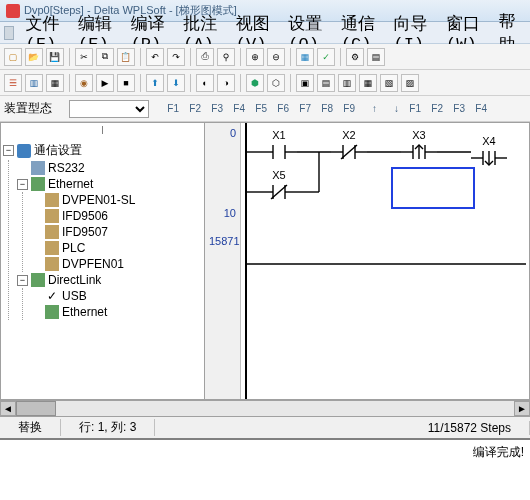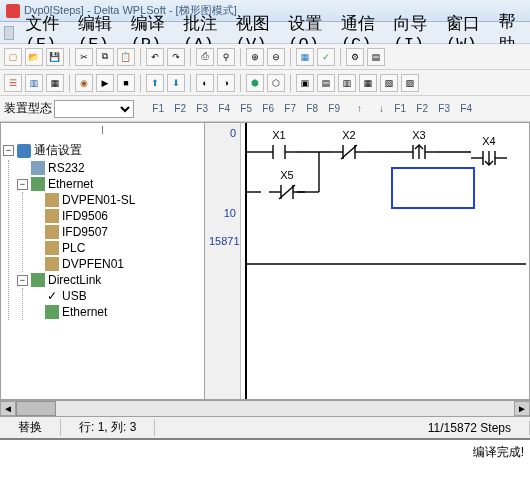--- a/index.html
+++ b/index.html
@@ -7,21 +7,21 @@
 .titlebar { background: linear-gradient(#e8f0f8, #d4e4f4); height: 22px; display: flex; align-items: center; padding: 0 6px; border-bottom: 1px solid #a0b8d0; }
 .titlebar .icon { width: 14px; height: 14px; background: #e04040; margin-right: 4px; border-radius: 2px; }
 .titlebar .title { color: #406080; font-size: 11px; }
 .menubar { background: #e8eef6; height: 22px; display: flex; align-items: center; padding: 0 4px; border-bottom: 1px solid #c0d0e0; }
 .menubar .mitem { padding: 2px 6px; cursor: pointer; font-size: 17px; font-family: Liberation Mono, monospace; }
 .menubar .sys { width: 14px; height: 14px; background: #d0d8e0; margin-right: 6px; border: 1px solid #a0b0c0; }
 .toolbar { background: #f4f4f4; height: 26px; display: flex; align-items: center; padding: 0 4px; gap: 3px; border-bottom: 1px solid #d0d0d0; }
 .tb-btn { width: 18px; height: 18px; border: 1px solid #c0c0c0; background: #f8f8f8; cursor: pointer; display: inline-flex; align-items: center; justify-content: center; font-size: 9px; }
 .tb-sep { width: 1px; height: 18px; background: #c0c0c0; margin: 0 2px; }
 .toolbar2 { background: #f4f4f4; height: 26px; display: flex; align-items: center; padding: 0 4px; border-bottom: 1px solid #d0d0d0; }
-.toolbar2 .combo-label { font-size: 12px; margin-right: 2px; }
+.toolbar2 .combo-label { font-size: 12px; margin-right: 17px; }
 .toolbar2 .combo { width: 80px; height: 18px; border: 1px solid #a0a0a0; background: white; font-size: 11px; }
 .toolbar2 .fbtn { width: 22px; height: 20px; font-size: 10px; color: #406080; cursor: pointer; text-align: right; line-height: 20px; }
 .main { flex: 1; display: flex; min-height: 0; }
 .tree-panel { width: 205px; background: white; border: 1px solid #a0a0a0; overflow: auto; position: relative; }
 .resizer { width: 1px; height: 8px; background: #808080; margin: 1px auto; }
 .tree { padding: 4px 2px; font-size: 12px; }
 .tree-node { display: flex; align-items: center; padding: 1px 0; white-space: nowrap; cursor: pointer; }
 .expander { width: 11px; height: 11px; border: 1px solid #808080; display: inline-flex; align-items: center; justify-content: center; font-size: 9px; line-height: 1; margin-right: 3px; background: white; }
 .tree-icon { width: 14px; height: 14px; margin-right: 3px; display: inline-block; }
 .ic-comm { background: #4080c0; border-radius: 2px; }
@@ -264,21 +264,21 @@
           </svg>
       </div>
 
       <svg style="position:absolute;left:5px;top:28px;width:280px;height:4px">
           <line x1="0" y1="1" x2="15" y2="1" stroke="#000" stroke-width="1.4"></line>
           <line x1="51" y1="1" x2="85" y2="1" stroke="#000" stroke-width="1.4"></line>
           <line x1="121" y1="1" x2="155" y2="1" stroke="#000" stroke-width="1.4"></line>
           <line x1="191" y1="1" x2="225" y2="1" stroke="#000" stroke-width="1.4"></line>
         </svg>
 
-      <div class="contact" style="left:28px;top:46px">
+      <div class="contact" style="left:20px;top:46px">
         <div class="lbl">X5</div>
         <svg class="csym">
             <line x1="0" y1="9" x2="12" y2="9"></line>
             <line x1="12" y1="2" x2="12" y2="16"></line>
             <line x1="24" y1="2" x2="24" y2="16"></line>
             <line x1="24" y1="9" x2="36" y2="9"></line>
             <line x1="10" y1="16" x2="26" y2="2"></line>
           </svg>
       </div>
       <svg style="position:absolute;left:5px;top:28px;width:80px;height:44px">

